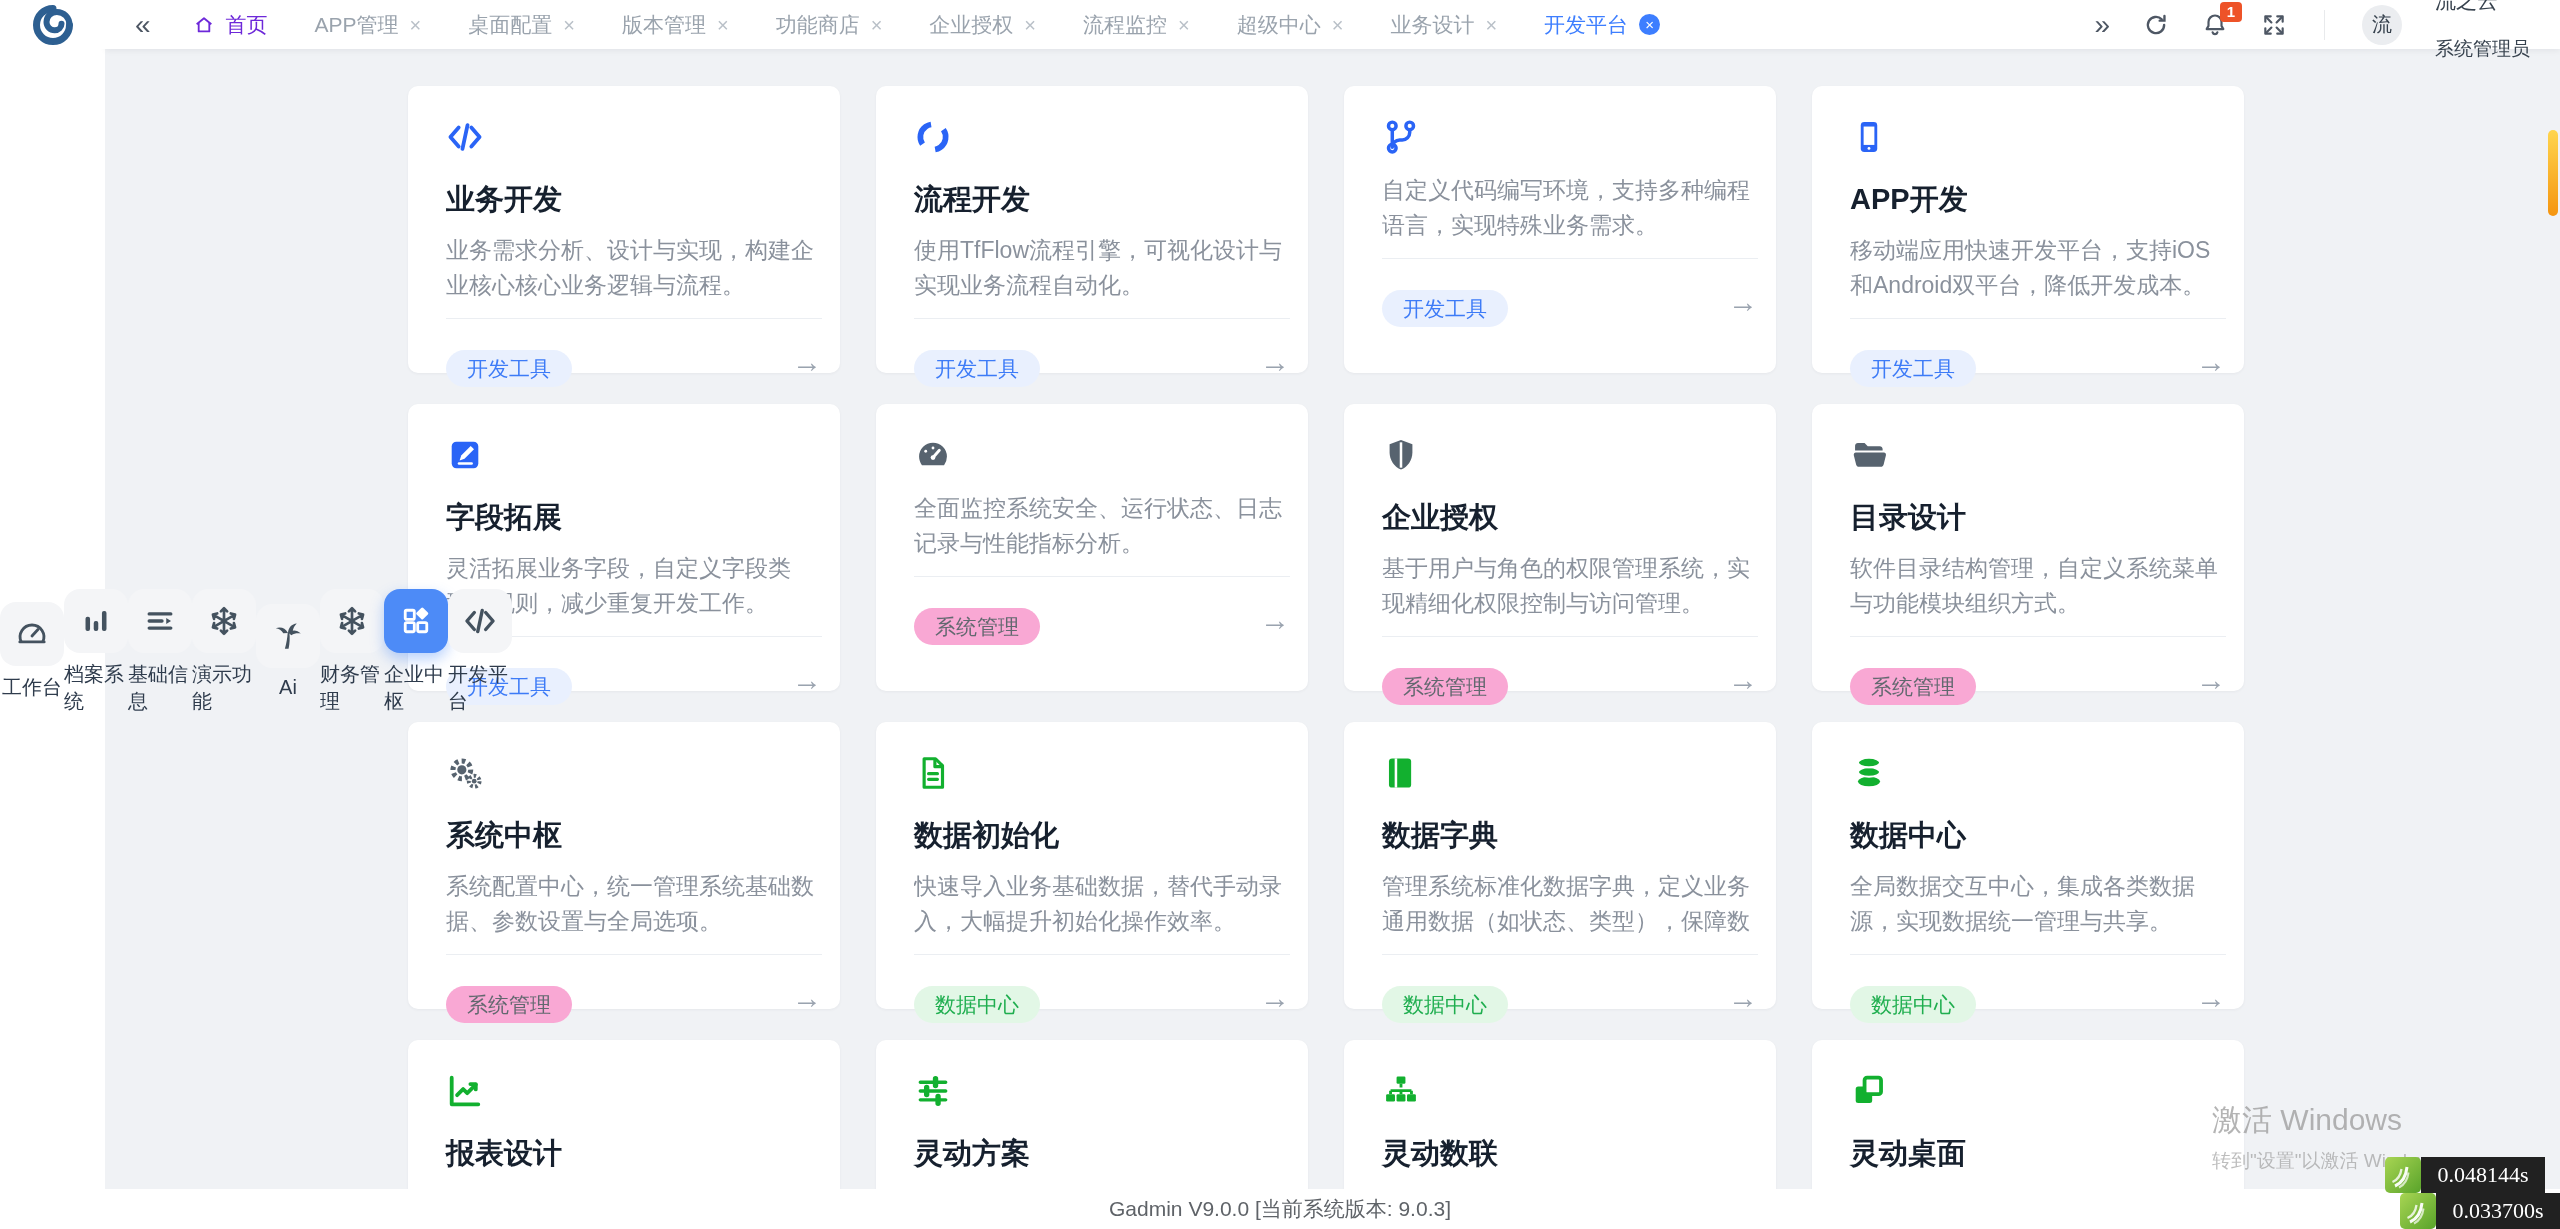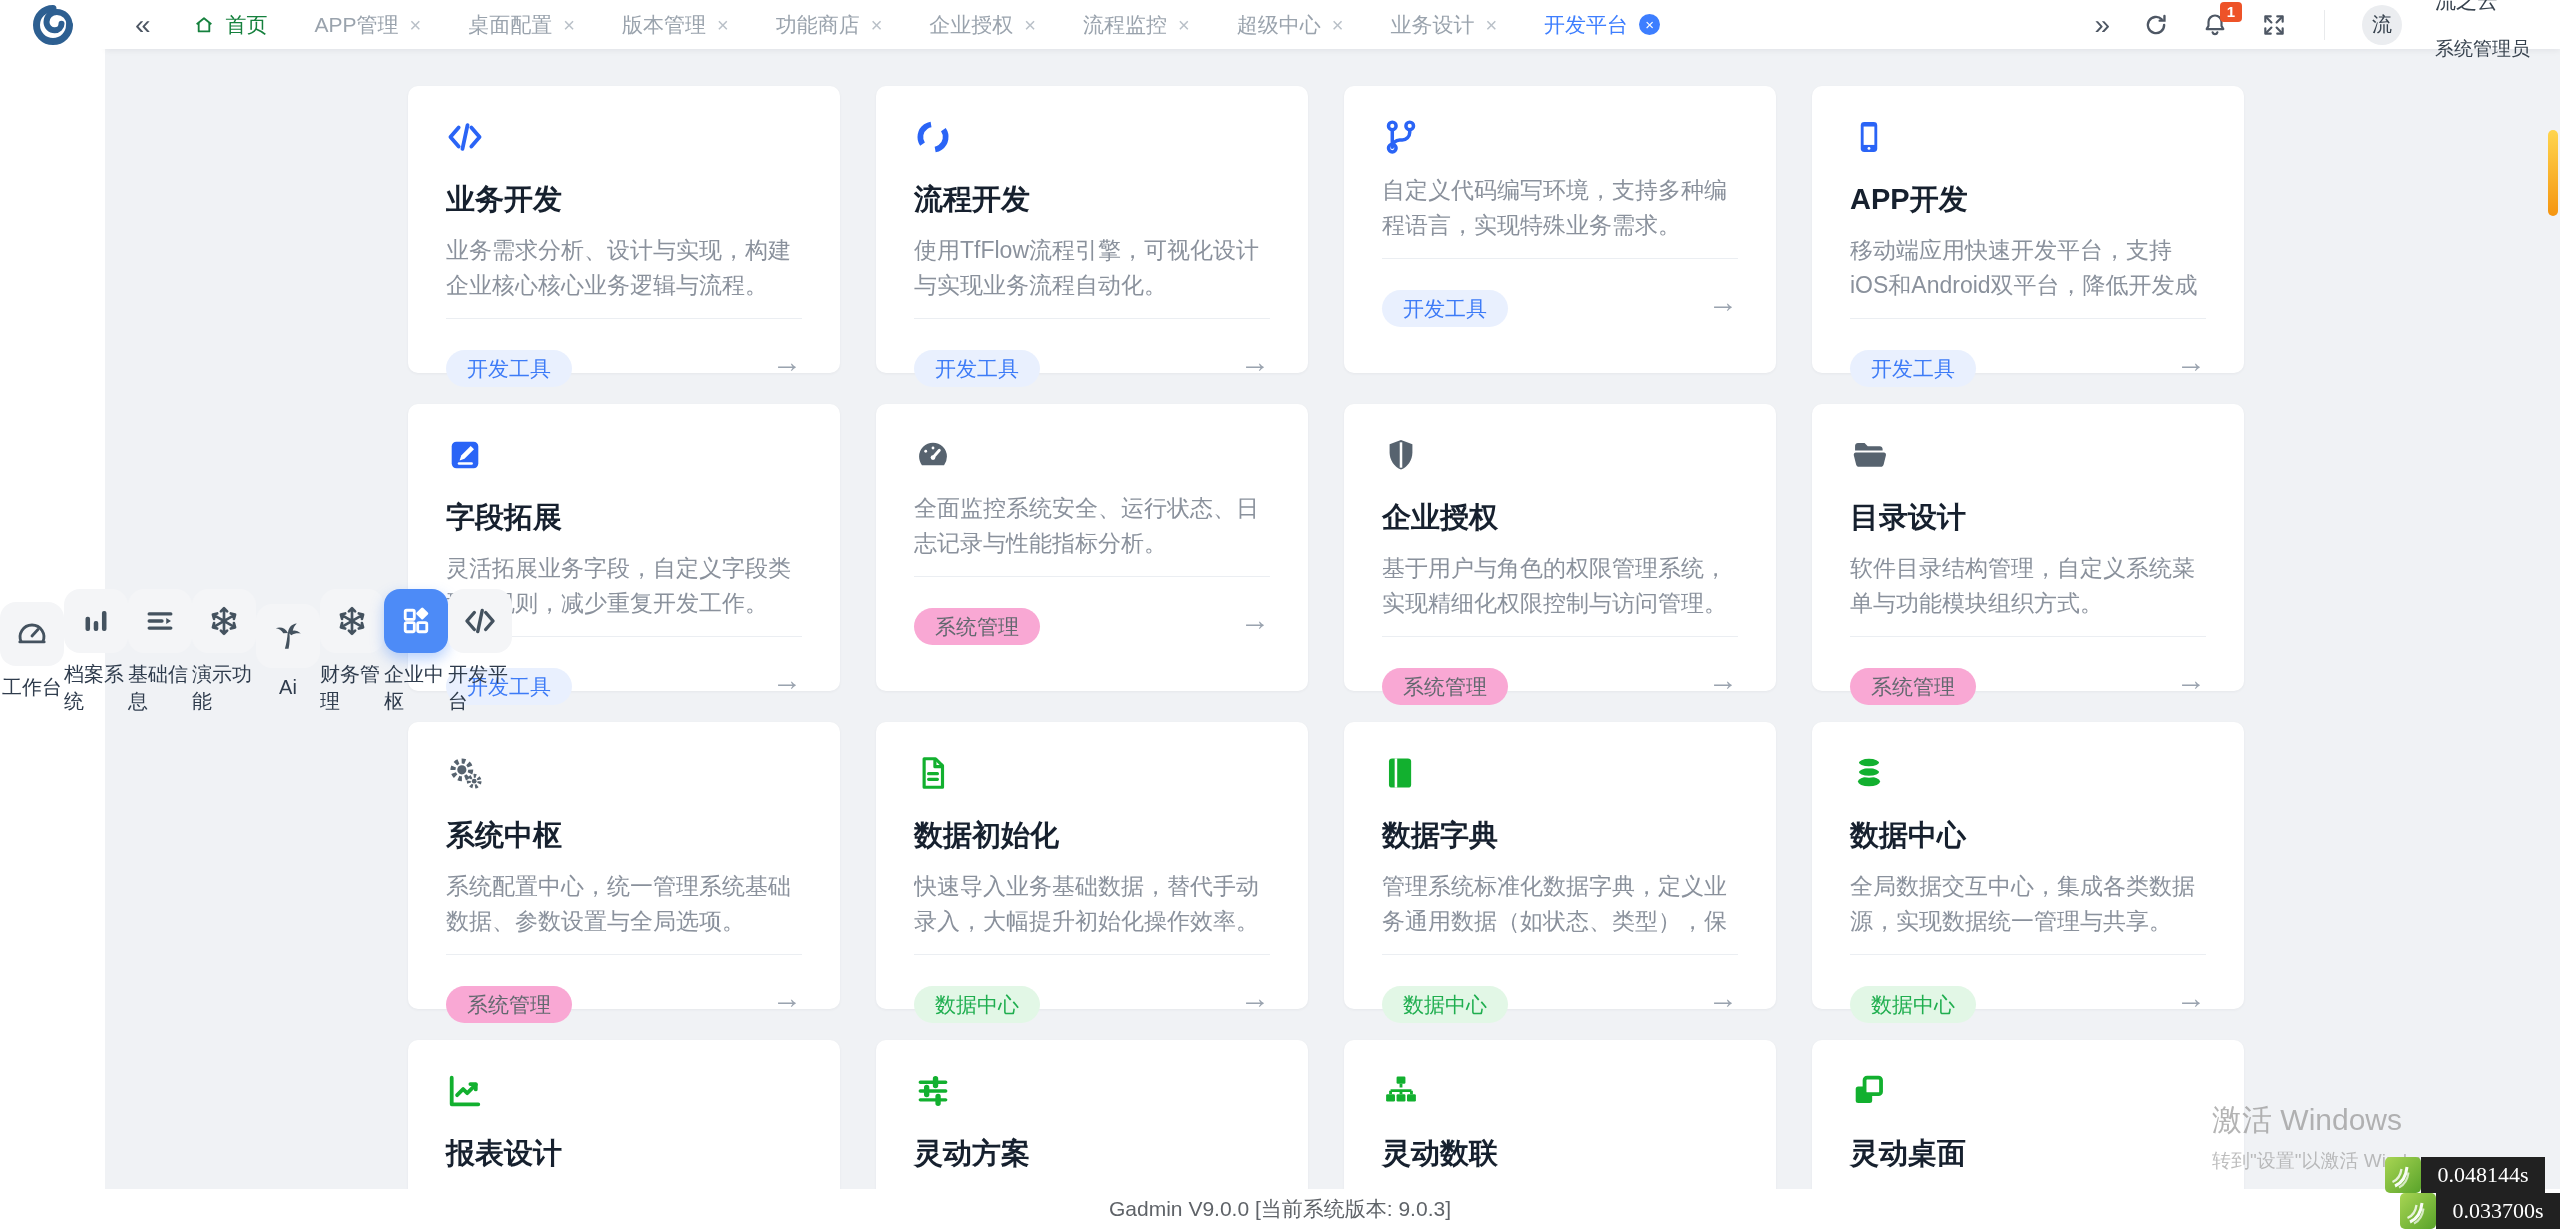--- a/index.html
+++ b/index.html
@@ -9,21 +9,21 @@
   .logo-box{position:absolute;left:0;top:0;width:105px;height:49px;background:#fff;z-index:12;
             display:flex;align-items:center;justify-content:center;}
   .logo-box svg{width:40px;height:40px;}
   .topbar{position:absolute;left:105px;top:0;right:0;height:49px;background:#fff;z-index:11;
           display:flex;align-items:center;padding:0 30px;box-sizing:border-box;
           box-shadow:0 2px 6px rgba(0,21,41,.06);}
   .chev{font-size:28px;color:#4e5764;cursor:pointer;line-height:1;}
   .collapse{margin-right:42px;}
   .tabs{display:flex;align-items:center;gap:47px;flex:1;overflow:hidden;white-space:nowrap;}
   .tab{display:inline-flex;align-items:center;gap:11px;font-size:21px;color:#9aa3ad;cursor:pointer;}
-  .tab.home{color:#15803d;}
+  .tab.home{color:#6d28d9;}
   .tab.active{color:#3d7eff;}
   .tab .tabicon svg{width:22px;height:22px;display:block;}
   .close-x{font-size:20px;color:#b9c0c8;line-height:1;}
   .close-circle{width:21px;height:21px;border-radius:50%;background:#3d7eff;color:#fff;
                 font-size:15px;display:inline-flex;align-items:center;justify-content:center;line-height:1;}
   .right-controls{margin-left:auto;display:flex;align-items:center;gap:33px;color:#4e5764;}
   .icon-btn{position:relative;cursor:pointer;display:flex;}
   .icon-btn svg{width:26px;height:26px;display:block;}
   .badge{position:absolute;top:-10px;right:-14px;background:#ee5328;color:#fff;font-size:15px;
          font-weight:bold;border-radius:4px;padding:2px 7px;line-height:1.1;}
@@ -40,21 +40,21 @@
   .tile{width:64px;height:64px;border-radius:16px;background:#f4f5f7;color:#44525f;
         display:flex;align-items:center;justify-content:center;}
   .tile svg{width:34px;height:34px;display:block;}
   .side-item.active .tile{background:#4d8bf7;color:#fff;box-shadow:0 6px 14px rgba(77,139,247,.4);}
   .side-label{margin-top:8px;font-size:20px;color:#2f3c4d;}
   
   .main{position:absolute;left:105px;top:49px;right:0;bottom:40px;overflow:hidden;background:#f0f2f5;}
   .cards-grid{position:absolute;left:303px;top:37px;display:grid;
               grid-template-columns:repeat(4,432px);gap:31px 36px;}
   .card{width:432px;height:287px;background:#fff;border-radius:10px;box-sizing:border-box;
-        padding:32px 38px 0 38px;box-shadow:0 1px 3px rgba(31,45,61,.05);cursor:pointer;}
+        padding:32px 18px 0 38px;box-shadow:0 1px 3px rgba(31,45,61,.05);cursor:pointer;}
   .card-icon{height:42px;}
   .card-icon svg{width:38px;height:38px;display:block;}
   .ic-blue{color:#2a64f6;} .ic-slate{color:#57636f;} .ic-green{color:#12b02f;}
   .card-title{margin-top:20px;font-size:29px;font-weight:bold;color:#16202e;}
   .card-desc{margin-top:13px;font-size:23px;color:#8a919c;line-height:35px;height:70px;overflow:hidden;}
   .card-div{border-top:1px solid #ebeef2;margin-top:15px;}
   .card-foot{margin-top:17px;display:flex;align-items:center;justify-content:space-between;}
   .pill{font-size:21px;padding:8px 21px;border-radius:999px;line-height:1;margin-top:14px;}
   .pill.dev{background:#e9f0fe;color:#3d7bf7;}
   .pill.sys{background:#f9a8d4;color:#62686f;}

